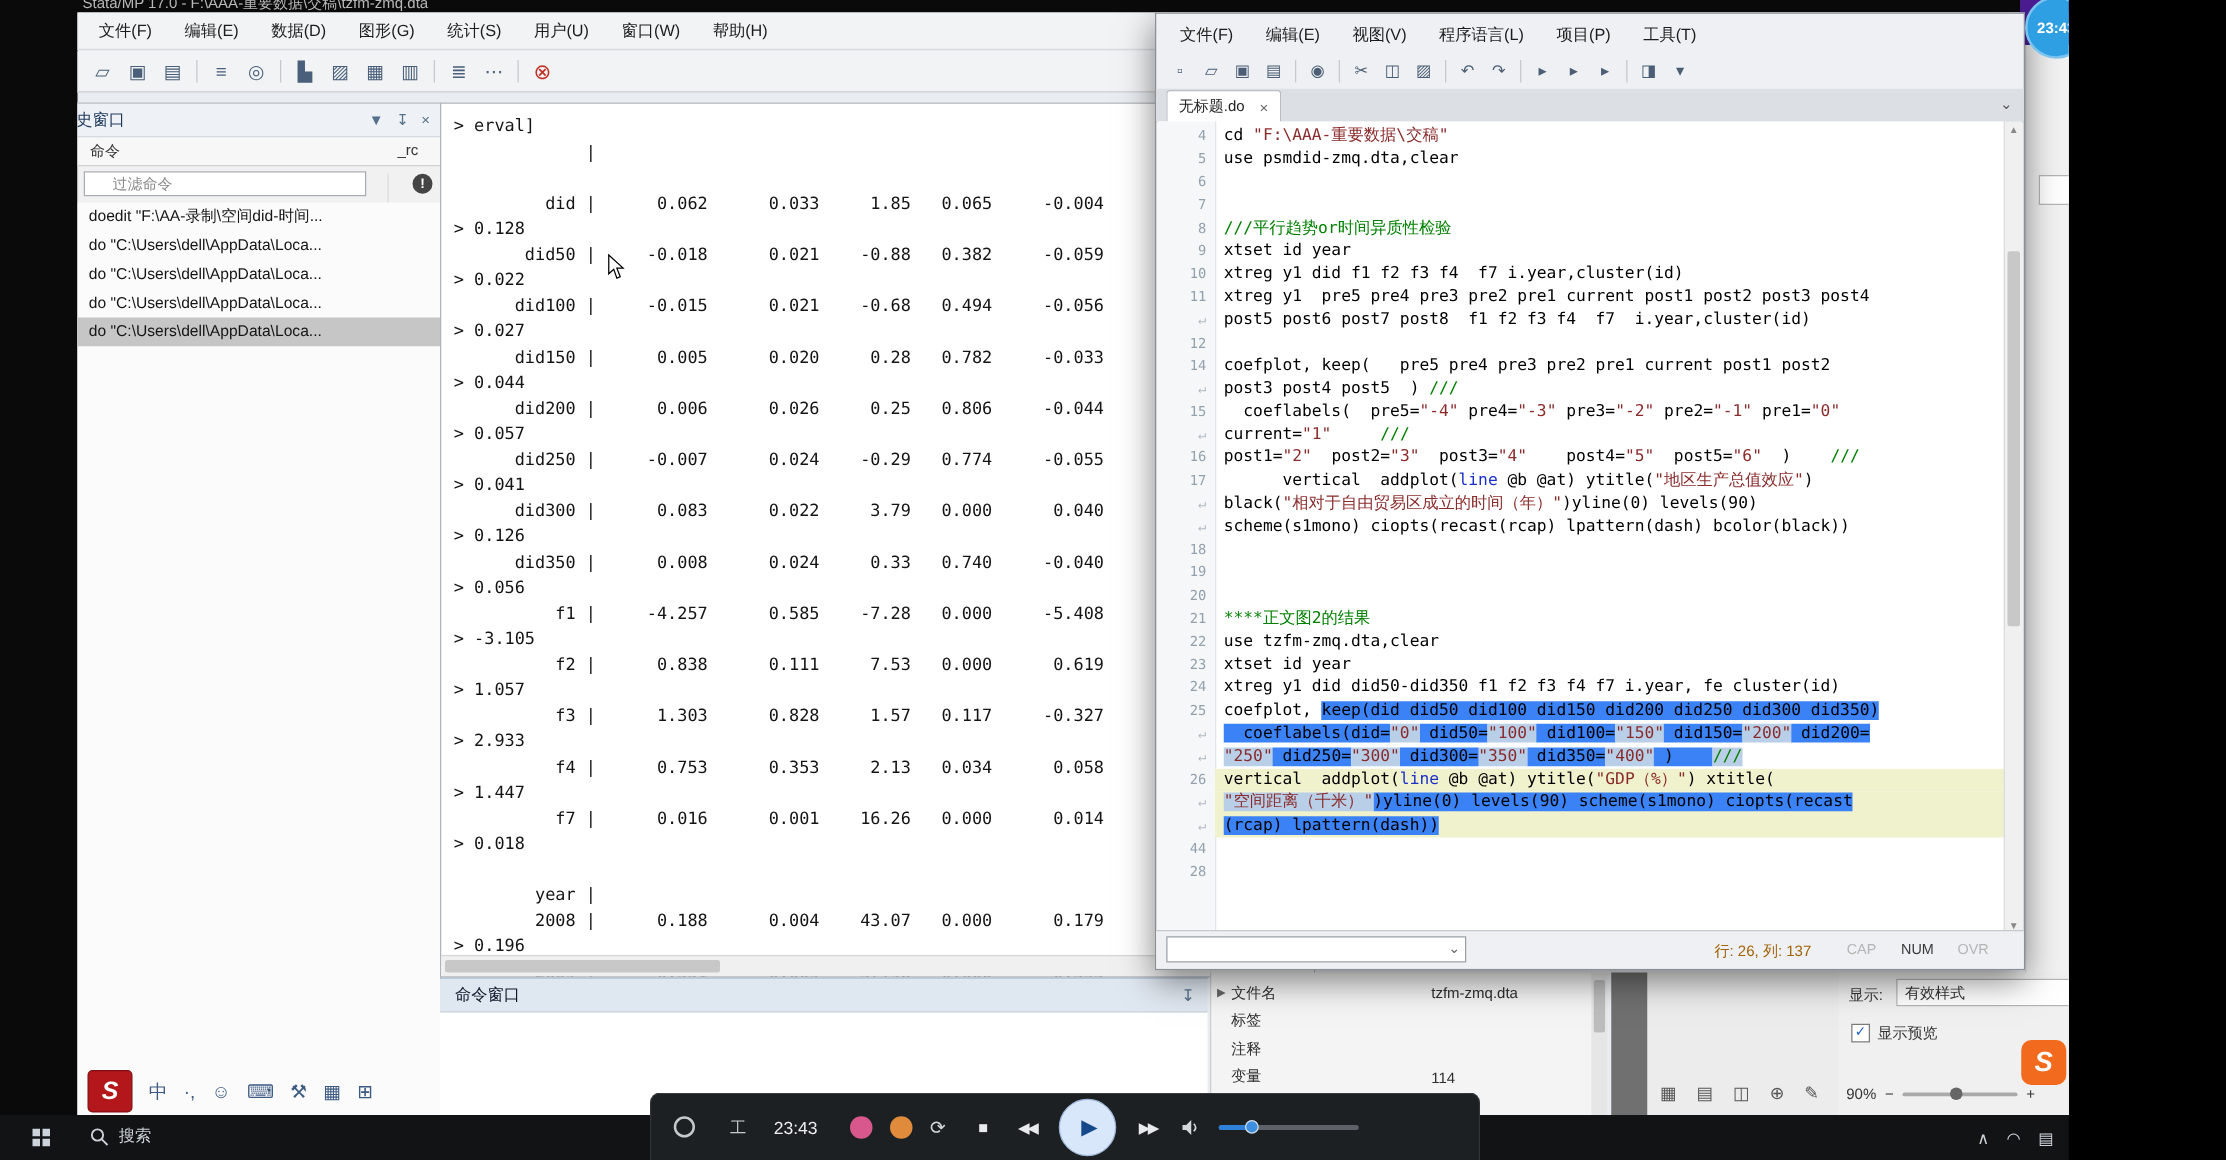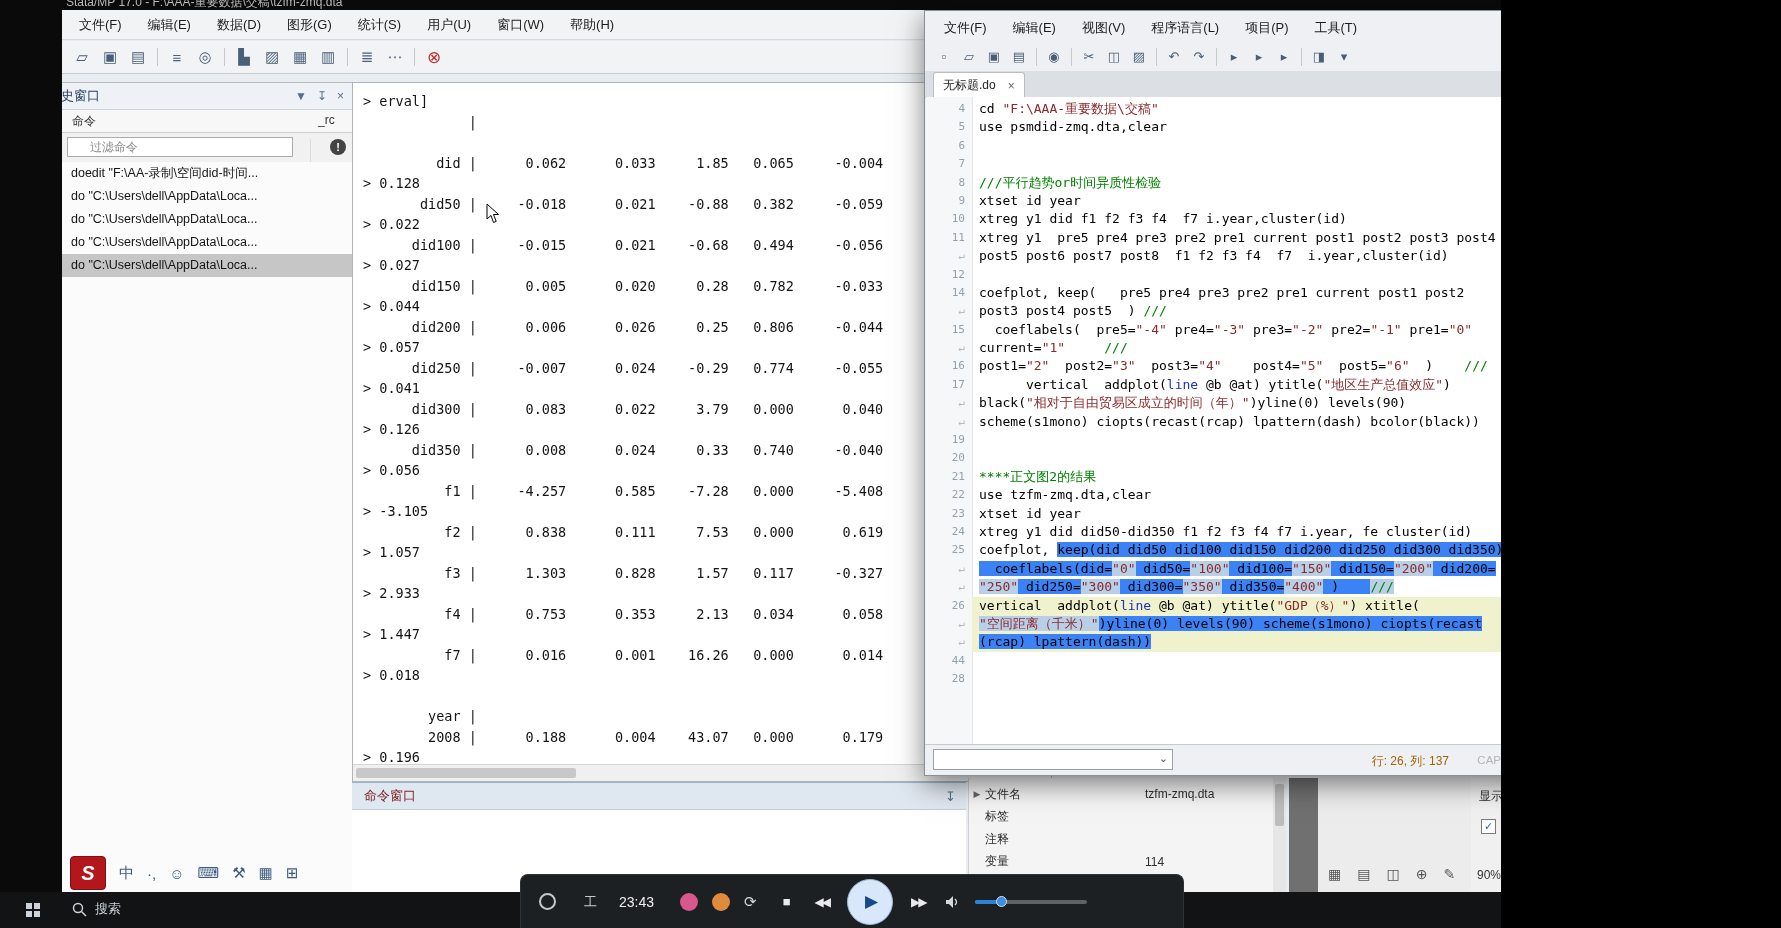--- a/index.html
+++ b/index.html
@@ -1,16 +1,16 @@
 <!DOCTYPE html>
 <html><head>
 <meta charset="utf-8">
 <style>
   html,body{margin:0;padding:0;background:#000;}
-  #screen{position:relative;width:1501px;height:928px;background:#0a0a0a;overflow:hidden;
+  #screen{position:relative;width:1655px;height:928px;background:#0a0a0a;overflow:hidden;
           font-family:"Liberation Sans",sans-serif;}
   
   #top-title{position:absolute;left:66px;top:-6px;font-size:12px;color:#b8b8b8;z-index:0;white-space:nowrap;}
   #topdark{position:absolute;left:1616px;top:0;width:165px;height:36px;background:#4c1d95;z-index:3;}
   #share{position:absolute;right:18px;top:9px;display:flex;align-items:center;gap:5px;color:#c9c9c9;font-size:13px;}
   #rightstrip{position:absolute;left:1758px;top:0;width:23px;height:892px;background:#0a0a0a;z-index:3;}
   #bubble{position:absolute;left:1620px;top:-3px;width:46px;height:46px;border-radius:50%;background:#2f9fe3;
           border:2px solid #7cc4ef;display:flex;align-items:center;justify-content:center;color:#fff;
           font-size:12px;font-weight:bold;z-index:8;}
   
@@ -46,21 +46,21 @@
   
   #results{position:absolute;left:290px;top:72px;width:700px;height:700px;background:#fff;
            border:1px solid #b0b3b8;box-sizing:border-box;overflow:hidden;}
   #results pre{margin:0;padding:8px 0 0 10px;font-family:"DejaVu Sans Mono",monospace;font-size:13.5px;
                line-height:20.5px;color:#141414;}
   #results .hscroll{position:absolute;left:0;bottom:0;width:100%;height:16px;background:#f0f0f0;border-top:1px solid #d5d5d5;}
   #results .hthumb{position:absolute;left:3px;top:3px;width:220px;height:10px;background:#c8c8c8;border-radius:2px;}
   
   #cmdwin{position:absolute;left:290px;top:772px;width:614px;height:110px;border-top:1px solid #9fb3c8;}
   #cmd-title{height:26px;background:#dfe7f0;display:flex;align-items:center;position:relative;}
-  #cmd-title .lbl{margin-left:12px;font-size:13px;color:#7f1d1d;}
+  #cmd-title .lbl{margin-left:12px;font-size:13px;color:#0f172a;}
   #cmd-title .pin{position:absolute;right:10px;color:#55708c;font-size:13px;}
   #cmd-body{position:absolute;top:26px;left:0;right:0;bottom:0;background:#fff;border-top:1px solid #c3cdd8;}
   
   #props{position:absolute;left:906px;top:768px;width:318px;height:114px;background:#f4f4f4;
          border-left:1px solid #cfcfcf;box-sizing:border-box;padding-top:5px;}
   .prow{height:22.5px;display:flex;align-items:center;font-size:12px;color:#2e2e2e;}
   .prow .arr{width:16px;text-align:center;color:#666;font-size:9px;}
   .prow .pl{width:160px;}
   .prow .pv{flex:1;}
   #props .vscroll{position:absolute;right:0;top:0;bottom:0;width:13px;background:#e6e6e6;}
@@ -497,20 +497,24 @@
         </div>
         <div class="crow">
           <span class="gut wrap">↵</span>
           <span class="code"><span class="t-d">black(</span><span class="t-s">"相对于自由贸易区成立的时间（年）"</span><span class="t-d">)yline(0) levels(90)</span></span>
         </div>
         <div class="crow">
           <span class="gut wrap">↵</span>
           <span class="code"><span class="t-d">scheme(s1mono) ciopts(recast(rcap) lpattern(dash) bcolor(black))</span></span>
         </div>
         <div class="crow">
+          <span class="gut">18</span>
+          <span class="code"></span>
+        </div>
+        <div class="crow">
           <span class="gut">19</span>
           <span class="code"></span>
         </div>
         <div class="crow">
           <span class="gut">20</span>
           <span class="code"></span>
         </div>
         <div class="crow">
           <span class="gut">21</span>
           <span class="code"><span class="t-c">****正文图2的结果</span></span>

